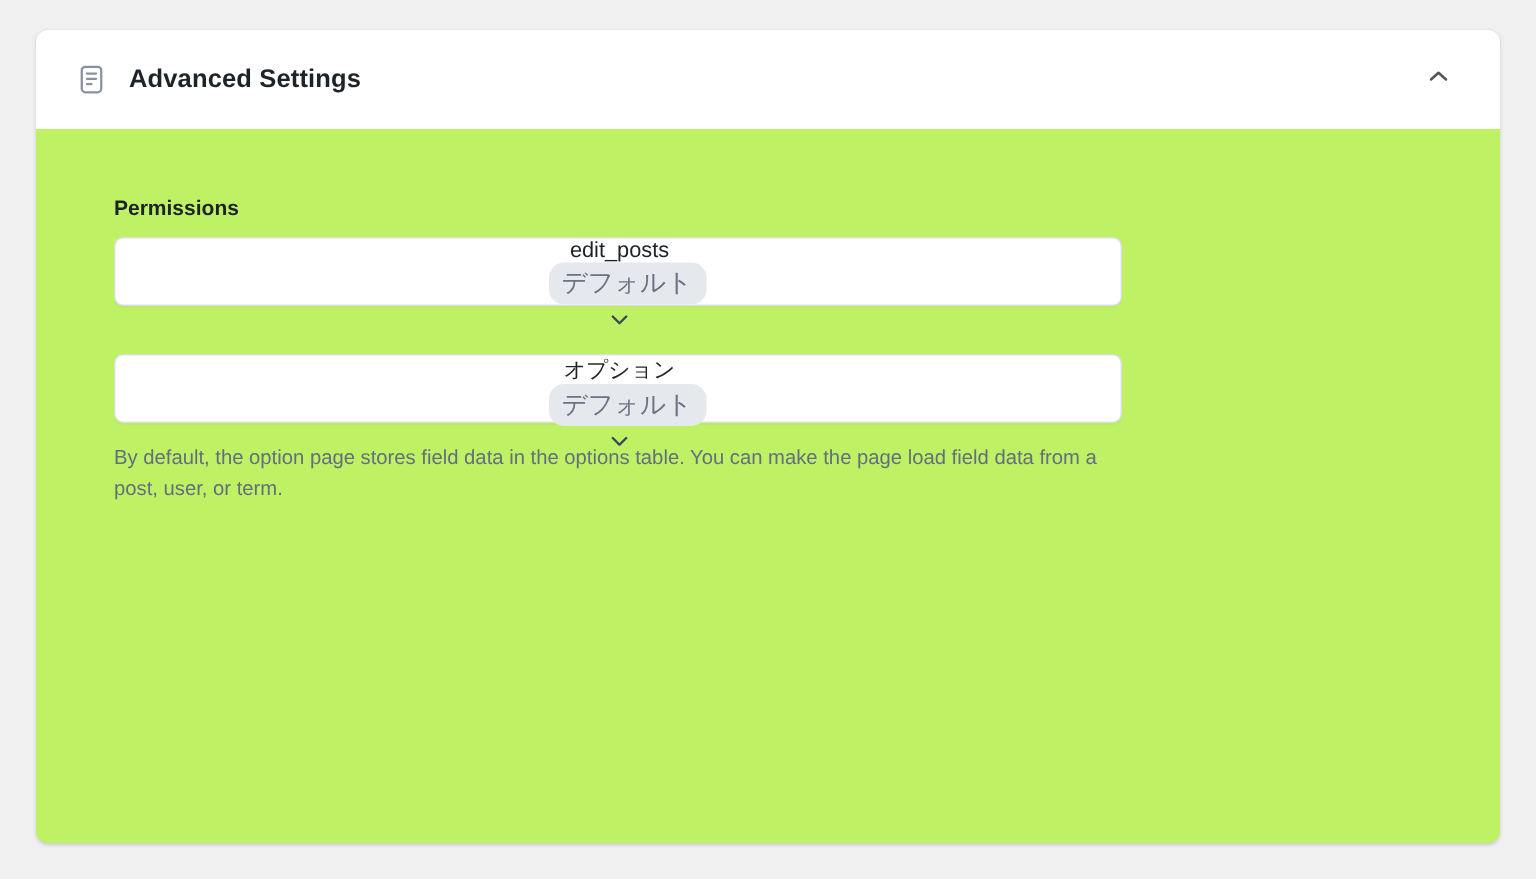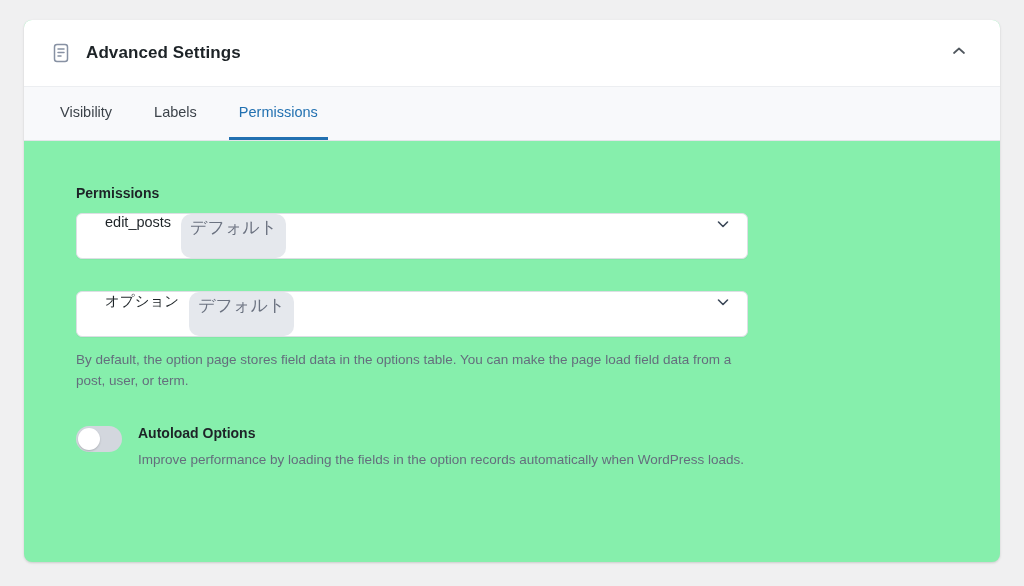--- a/index.html
+++ b/index.html
@@ -14,21 +14,21 @@
     -webkit-font-smoothing: antialiased;
     overflow: hidden;
   }
 
   .card {
     position: absolute;
     left: 24px;
     top: 20px;
     width: 976px;
     height: 542px;
-    background: #86efac;
+    background: #bef264;
     border-radius: 8px;
     box-shadow: 0 1px 3px rgba(0,0,0,0.10), 0 1px 2px rgba(0,0,0,0.06);
     box-sizing: border-box;
     overflow: hidden;
   }
 
   
   .card-header {
     height: 66px;
     display: flex;
@@ -105,24 +105,26 @@
     margin-bottom: 12px;
   }
 
   .select-control {
     width: 672px;
     height: 46px;
     border: 1px solid #dcdfe4;
     border-radius: 6px;
     background: #ffffff;
     display: flex;
-    padding: 0 14px 0 28px;
+    align-items: center;
+    padding: 0 14px 0 16px;
     box-sizing: border-box;
     cursor: pointer;
     box-shadow: 0 1px 1px rgba(16,24,40,0.03);
+    flex-direction: column;
   }
   .select-value {
     font-size: 14.5px;
     color: #1d2327;
     white-space: nowrap;
   }
   .select-badge {
     margin-left: 10px;
     background: #e5e8ed;
     color: #6b7280;
@@ -209,31 +211,20 @@
     <span class="header-title">Advanced Settings</span>
     <span class="collapse-toggle">
       <span>
         <svg width="18" height="18" viewBox="0 0 18 18" fill="none" xmlns="http://www.w3.org/2000/svg">
           <path d="M4 11L9 6.5L14 11" stroke="#50575e" stroke-width="1.7" stroke-linecap="round" stroke-linejoin="round"></path>
         </svg>
       </span>
     </span>
   </div>
 
-  <div class="tab-bar">
-    <div class="tab">
-      <span>Visibility</span>
-    </div>
-    <div class="tab">
-      <span>Labels</span>
-    </div>
-    <div class="tab active">
-      <span>Permissions</span>
-    </div>
-  </div>
 
   <div class="card-body">
 
     <div class="field-group">
       <div class="field-label">Permissions</div>
       <div class="select-control">
         <span class="select-value">edit_posts</span>
         <span class="select-badge">デフォルト</span>
         <span class="select-spacer"></span>
         <span class="chevron-box">
@@ -255,24 +246,15 @@
           <svg width="16" height="16" viewBox="0 0 16 16" fill="none" xmlns="http://www.w3.org/2000/svg">
             <path d="M3.5 6L8 10.5L12.5 6" stroke="#3c4858" stroke-width="1.6" stroke-linecap="round" stroke-linejoin="round"></path>
           </svg>
         </span>
       </div>
       <div class="help-text">By default, the option page stores field data in the options table. You can make the page load field data from a post, user, or term.</div>
     </div>
 
     <div class="gap-b"></div>
 
-    <div class="toggle-row">
-      <div class="switch">
-        <div class="knob"></div>
-      </div>
-      <div class="toggle-texts">
-        <div class="toggle-title">Autoload Options</div>
-        <div class="toggle-desc">Improve performance by loading the fields in the option records automatically when WordPress loads.</div>
-      </div>
-    </div>
 
   </div>
 </div>
 
 </body></html>

